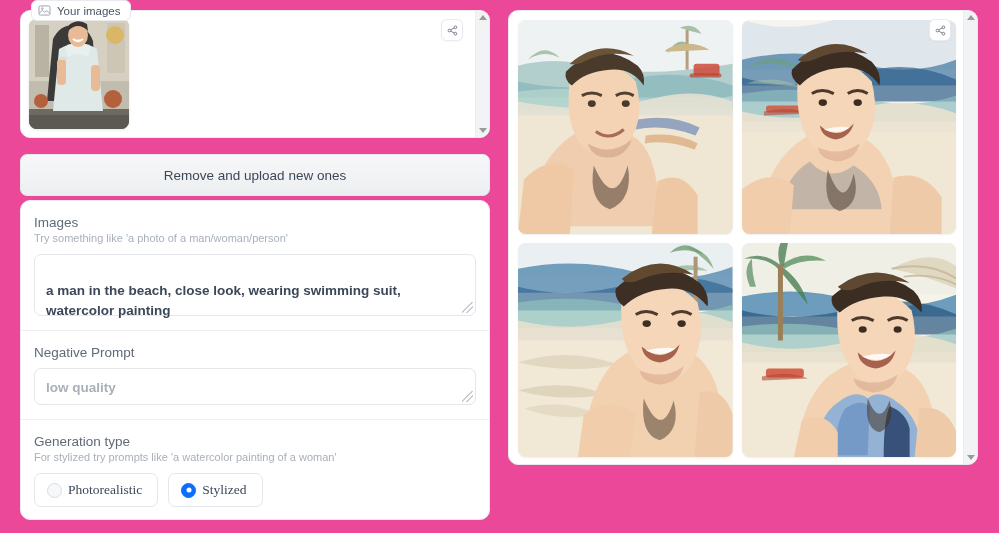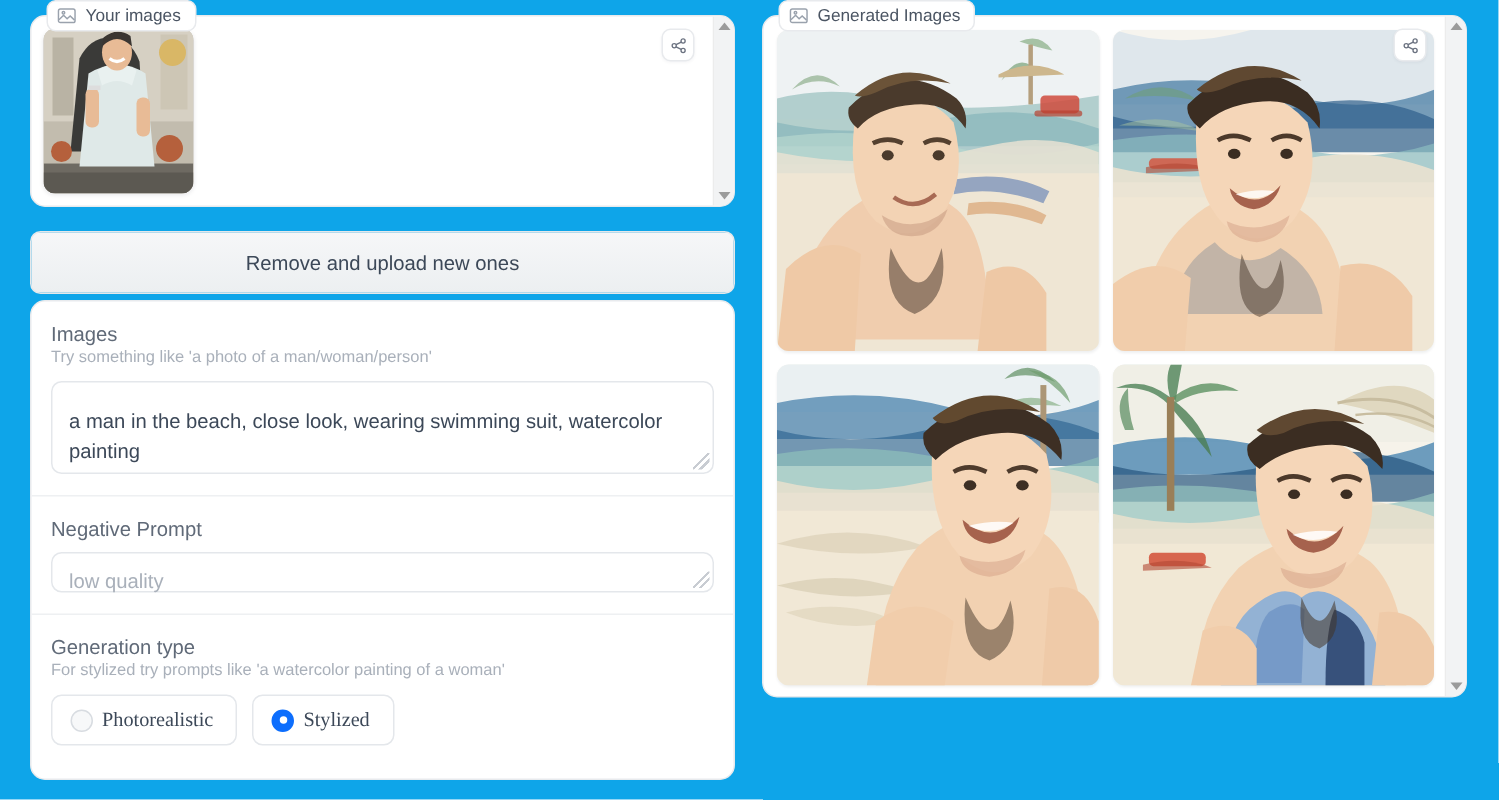--- a/index.html
+++ b/index.html
@@ -3,21 +3,21 @@
 <meta charset="utf-8">
 <style>
   * { box-sizing: border-box; }
   html, body {
     margin: 0; padding: 0;
     width: 999px; height: 533px;
     background: #ffffff;
     font-family: "Liberation Sans", sans-serif;
     overflow: hidden;
   }
-  .app { position: relative; width: 999px; height: 533px; background: #0ea5e9; }
+  .app { position: relative; width: 999px; height: 533px; background: #ec4899; }
 
   
   .panel {
     position: absolute;
     background: #ffffff;
     border: 1px solid #e8eaed;
     border-radius: 10px;
   }
   .panel-label {
     position: absolute;
@@ -97,24 +97,25 @@
   .sec-title { font-size: 13.5px; color: #606a78; margin-bottom: 2px; }
   .sec-hint  { font-size: 11px; color: #a9b0ba; margin-bottom: 10px; }
   .sec-title.tight { margin-bottom: 8px; }
 
   .ta {
     position: relative;
     width: 100%;
     border: 1px solid #e4e7eb;
     border-radius: 7px;
     background: #fff;
-    padding: 16px 11px;
+    padding: 26px 11px;
     font-size: 13.5px;
     line-height: 20px;
     color: #3c4858;
+    font-weight: bold;
   }
   .ta.h-prompt { height: 62px; }
   .ta.h-neg    { height: 26px; padding-top: 9px; }
   .ta.ph { color: #a9b0ba; }
   .grip {
     position: absolute; right: 2px; bottom: 2px;
     width: 11px; height: 11px;
     background:
       linear-gradient(135deg, transparent 44%, #c8ccd2 44%, #c8ccd2 54%, transparent 54%),
       linear-gradient(135deg, transparent 66%, #c8ccd2 66%, #c8ccd2 76%, transparent 76%);
@@ -253,30 +254,20 @@
           <span class="dot on"></span>
           <span>Stylized</span>
         </div>
 
       </div>
     </div>
   </div>
 
   <div class="panel" id="gen-panel">
 
-    <div class="panel-label">
-      <span class="ico">
-        <svg viewBox="0 0 16 16" fill="none" stroke="currentColor" stroke-width="1.2">
-          <rect x="1.2" y="2.4" width="13.6" height="11.2" rx="1.6"></rect>
-          <path d="M1.6 11.3 L5.4 7.6 L8.3 10.4 L10.8 8.2 L14.4 11.6"></path>
-          <circle cx="5.3" cy="5.6" r="1.05"></circle>
-        </svg>
-      </span>
-      <span>Generated Images</span>
-    </div>
 
     <div class="share-btn" style="right:26px; top:8px;">
       <svg viewBox="0 0 16 16" fill="none" stroke="currentColor" stroke-width="1.3">
         <circle cx="12.2" cy="3.4" r="2"></circle>
         <circle cx="3.6" cy="8" r="2"></circle>
         <circle cx="12.2" cy="12.6" r="2"></circle>
         <path d="M10.4 4.4 L5.4 7 M5.4 9 L10.4 11.6"></path>
       </svg>
     </div>
 

